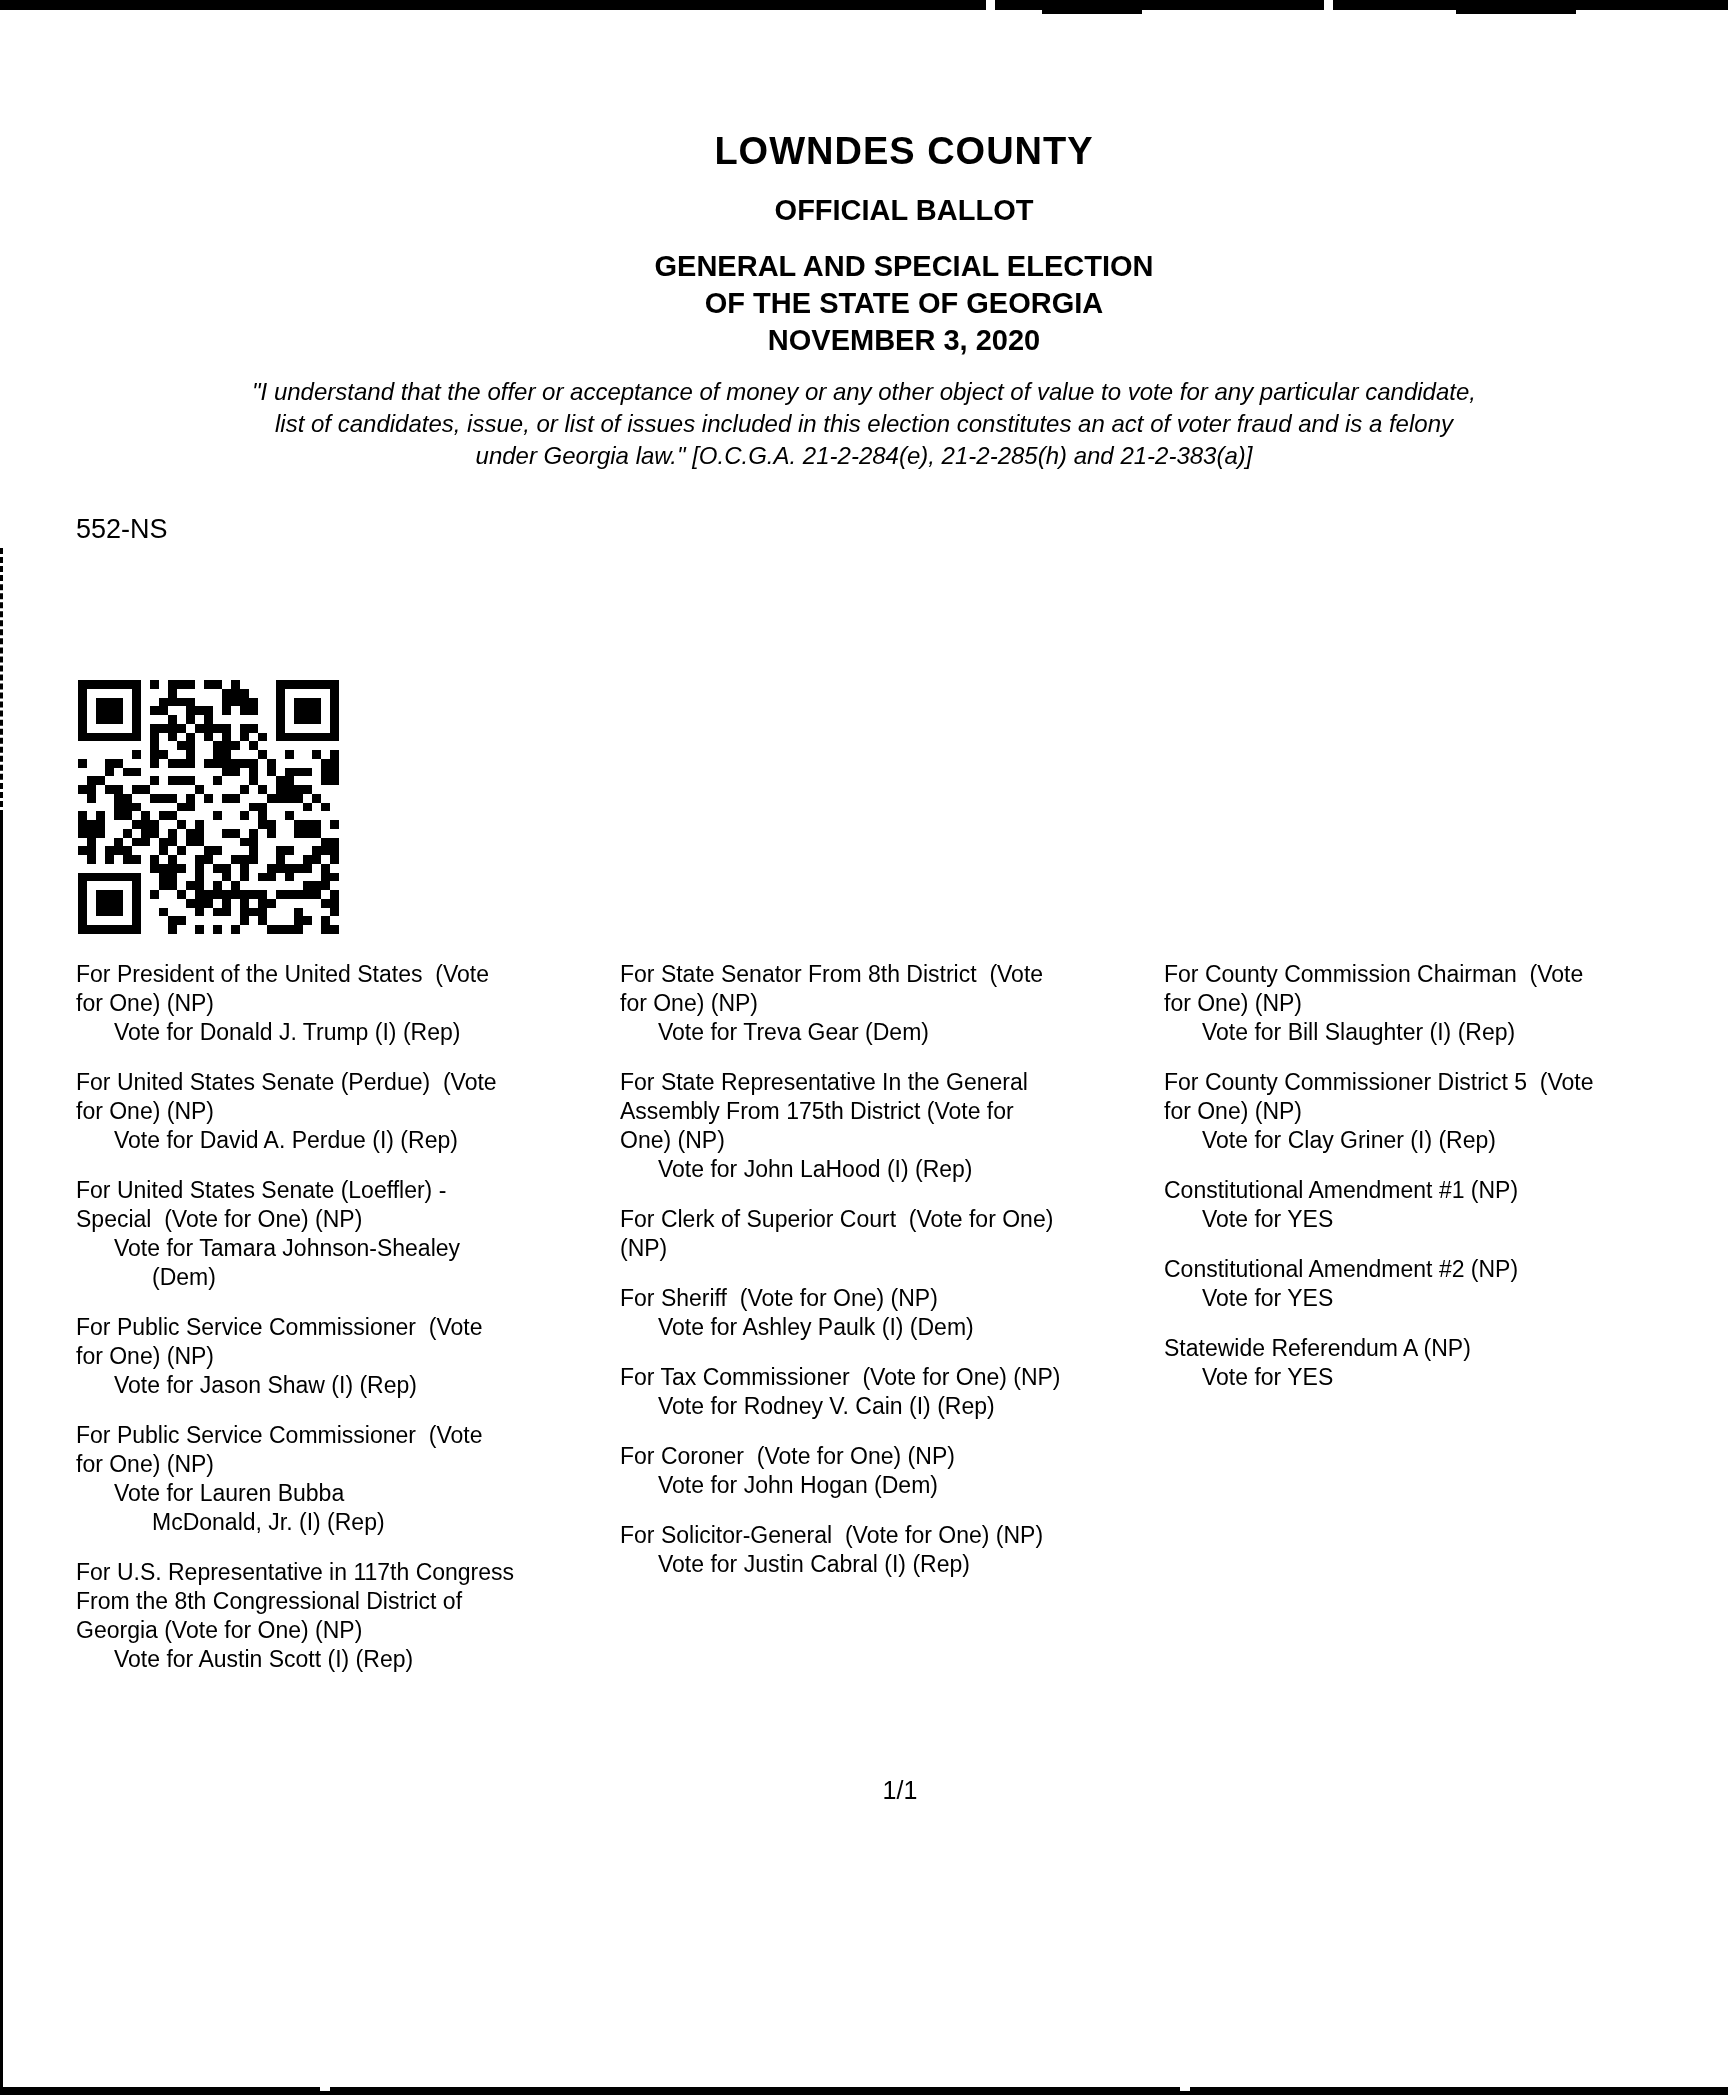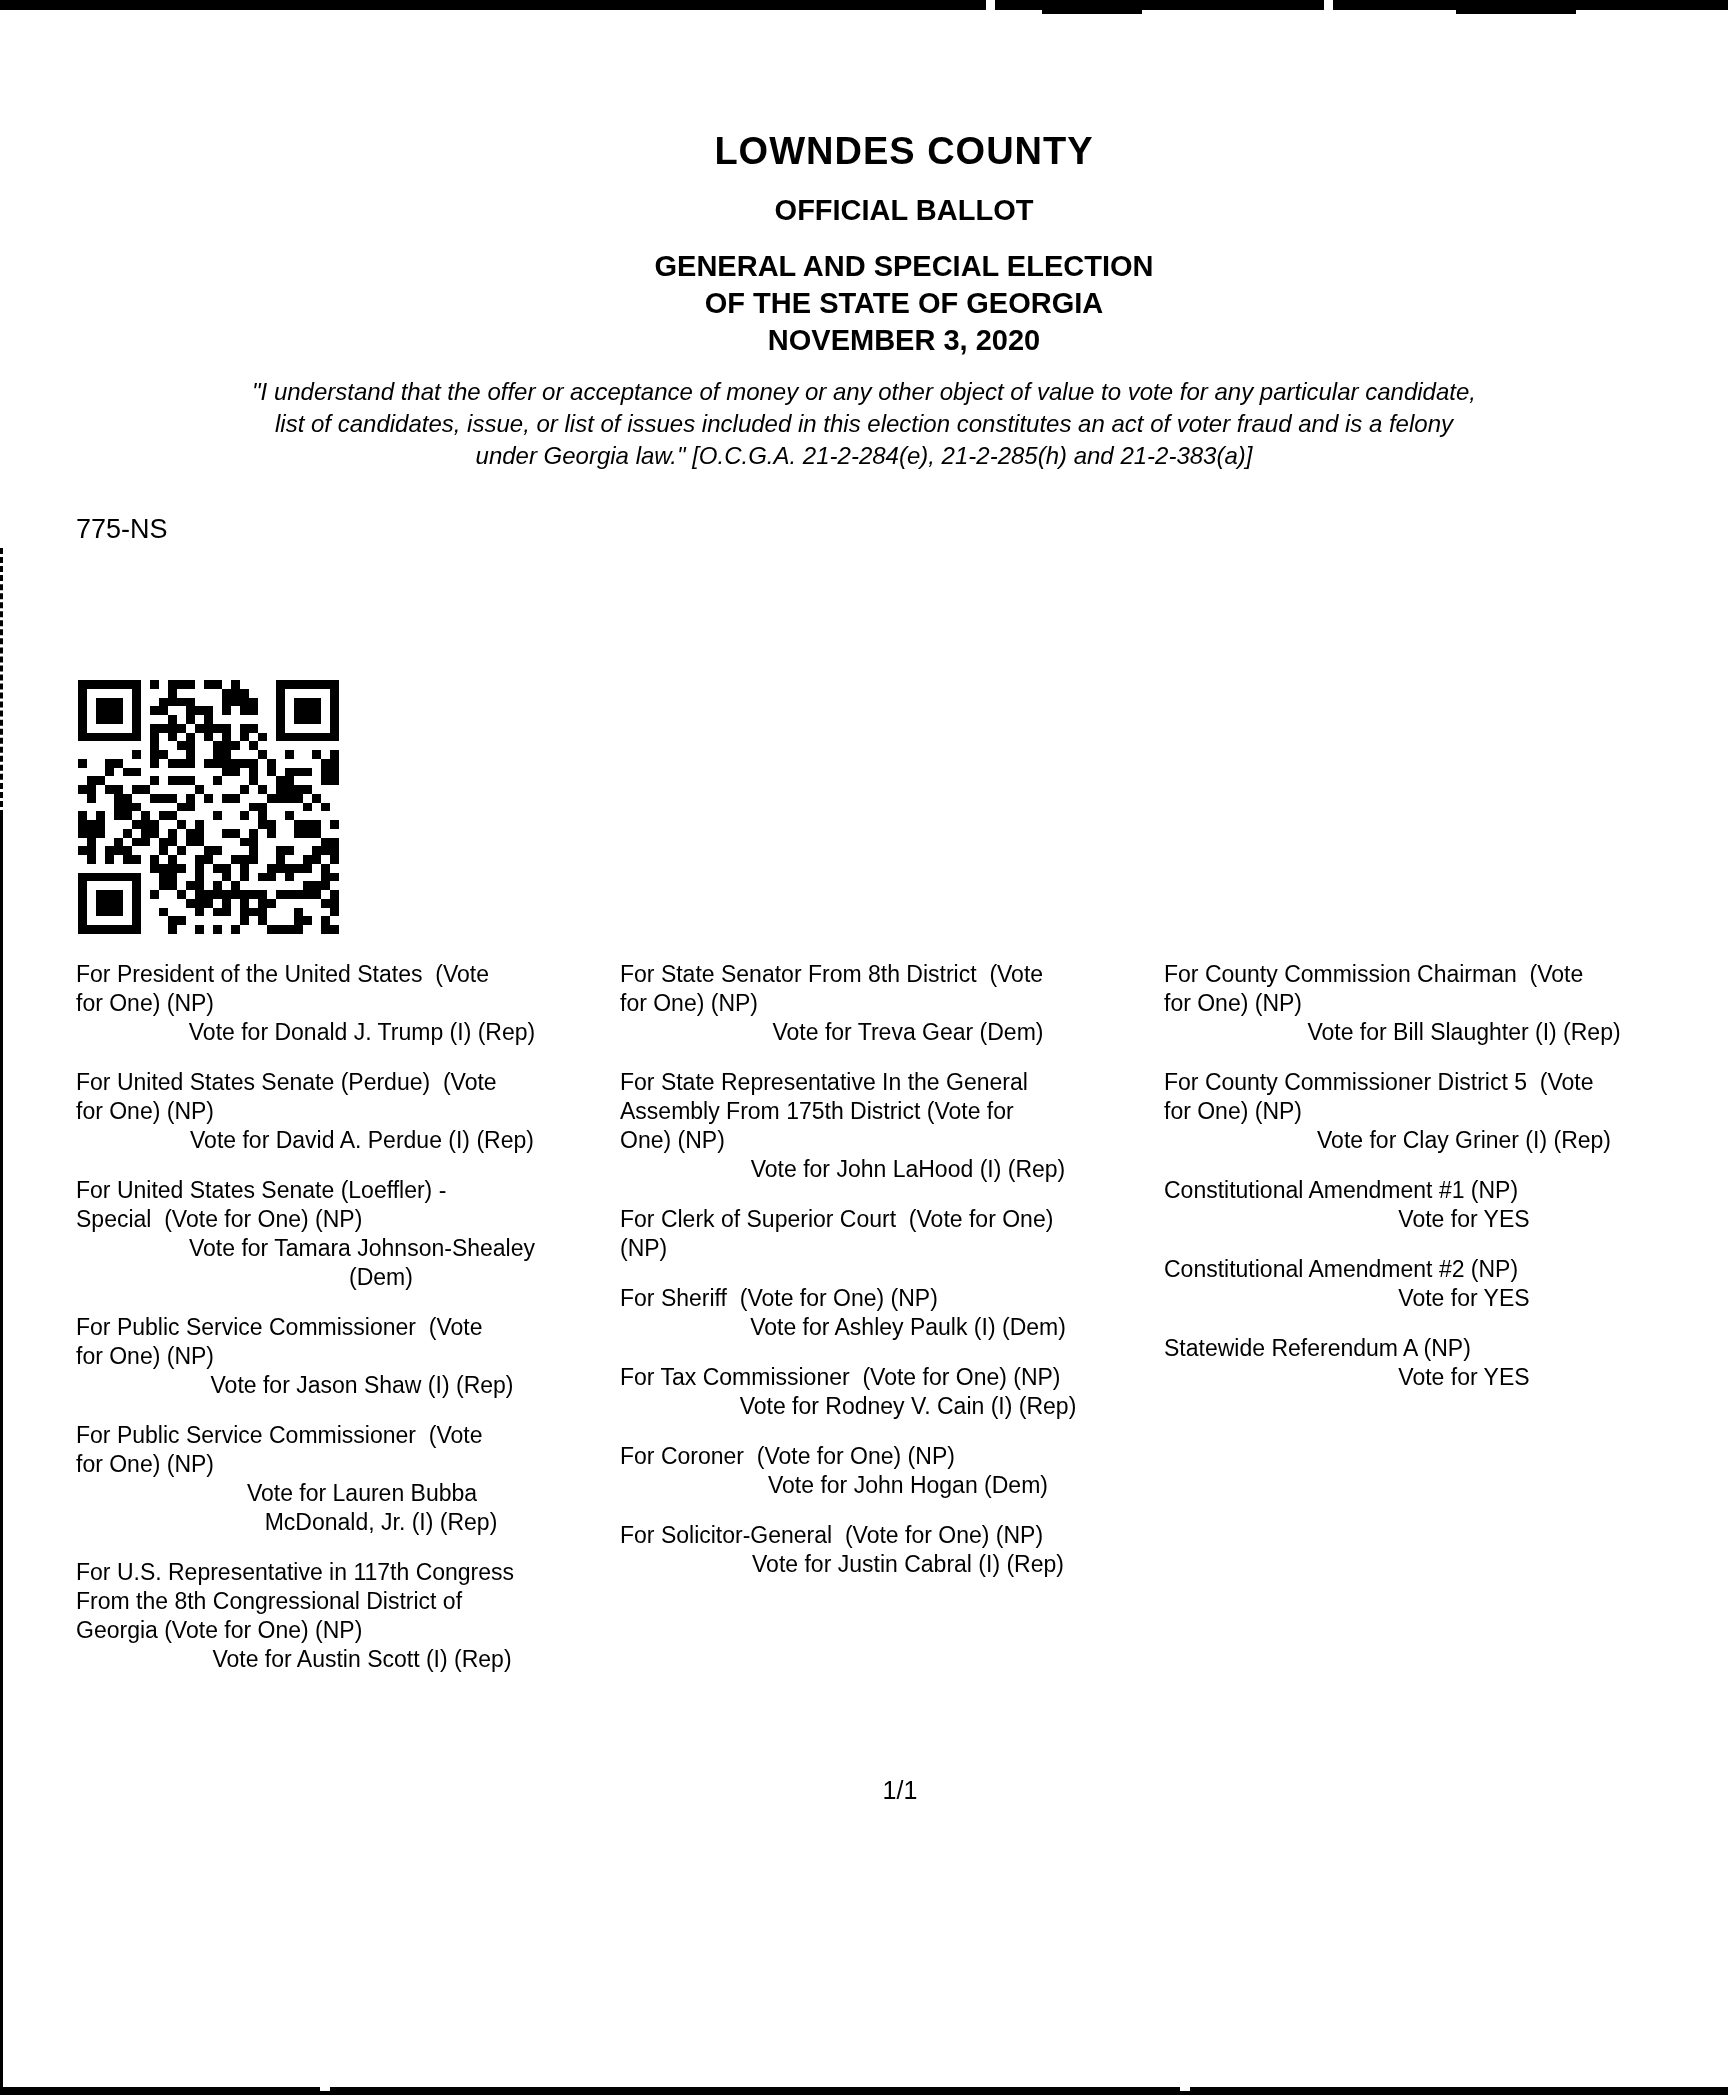--- a/index.html
+++ b/index.html
@@ -27,21 +27,21 @@
   }
   #style-code{left:76px;top:514px;font-size:27px;}
   #qr{left:78px;top:680px;}
   
   .col{top:960px;font-size:23px;line-height:29px;}
   #col0{left:76px;width:534px;}
   #col1{left:620px;width:538px;}
   #col2{left:1164px;width:562px;}
   .contest{margin-bottom:21px;}
   .contest .title{white-space:pre-wrap;}
-  .contest .sel{white-space:pre-wrap;padding-left:76px;text-indent:-38px;text-align:center;}
+  .contest .sel{white-space:pre-wrap;padding-left:76px;text-indent:-38px;}
   #pagenum{left:644px;top:1776px;width:512px;text-align:center;font-size:25px;}
 </style>
 </head>
 <body>
 
 <div>
 
   <div class="abs top-bar">
     <span class="notch" style="left:986px;"></span>
     <span class="notch" style="left:1324px;"></span>
@@ -56,21 +56,21 @@
   <div class="abs hdr" id="election">
     <div>GENERAL AND SPECIAL ELECTION</div>
     <div>OF THE STATE OF GEORGIA</div>
     <div>NOVEMBER 3, 2020</div>
   </div>
 
   <div class="abs" id="disclaimer">"I understand that the offer or acceptance of money or any other object of value to vote for any particular candidate,
 list of candidates, issue, or list of issues included in this election constitutes an act of voter fraud and is a felony
 under Georgia law." [O.C.G.A. 21-2-284(e), 21-2-285(h) and 21-2-383(a)]</div>
 
-  <div class="abs" id="style-code">775-NS</div>
+  <div class="abs" id="style-code">552-NS</div>
 
   <svg class="abs" id="qr" width="261" height="254" viewBox="0 0 261 261" preserveAspectRatio="none" shape-rendering="crispEdges">
       <rect x="0" y="0" width="9" height="9" fill="#000"></rect>
       <rect x="9" y="0" width="9" height="9" fill="#000"></rect>
       <rect x="18" y="0" width="9" height="9" fill="#000"></rect>
       <rect x="27" y="0" width="9" height="9" fill="#000"></rect>
       <rect x="36" y="0" width="9" height="9" fill="#000"></rect>
       <rect x="45" y="0" width="9" height="9" fill="#000"></rect>
       <rect x="54" y="0" width="9" height="9" fill="#000"></rect>
       <rect x="72" y="0" width="9" height="9" fill="#000"></rect>

